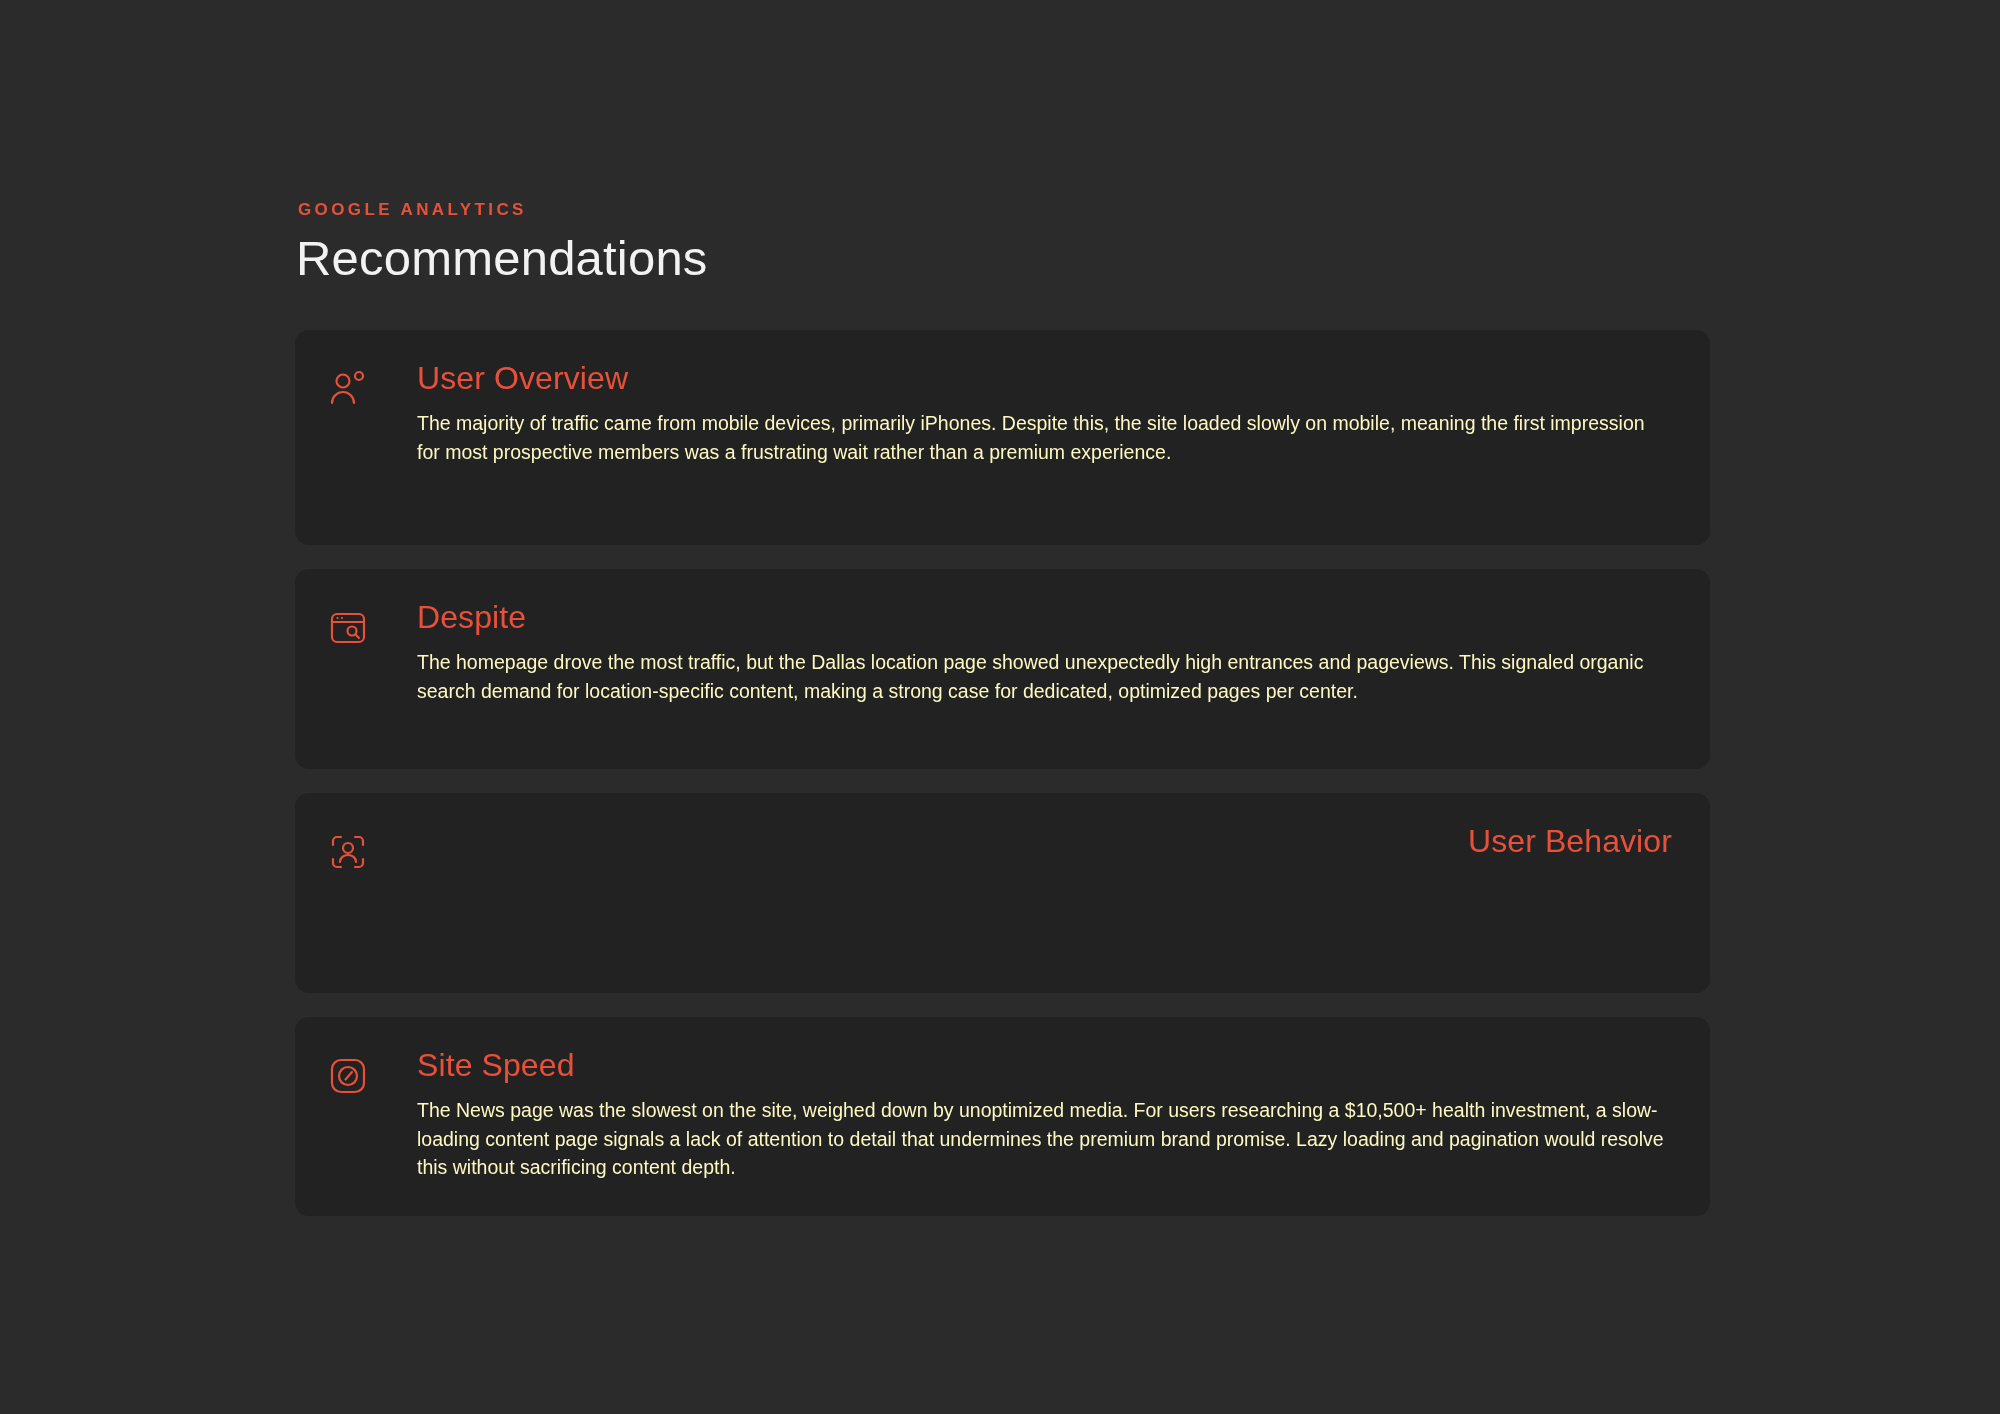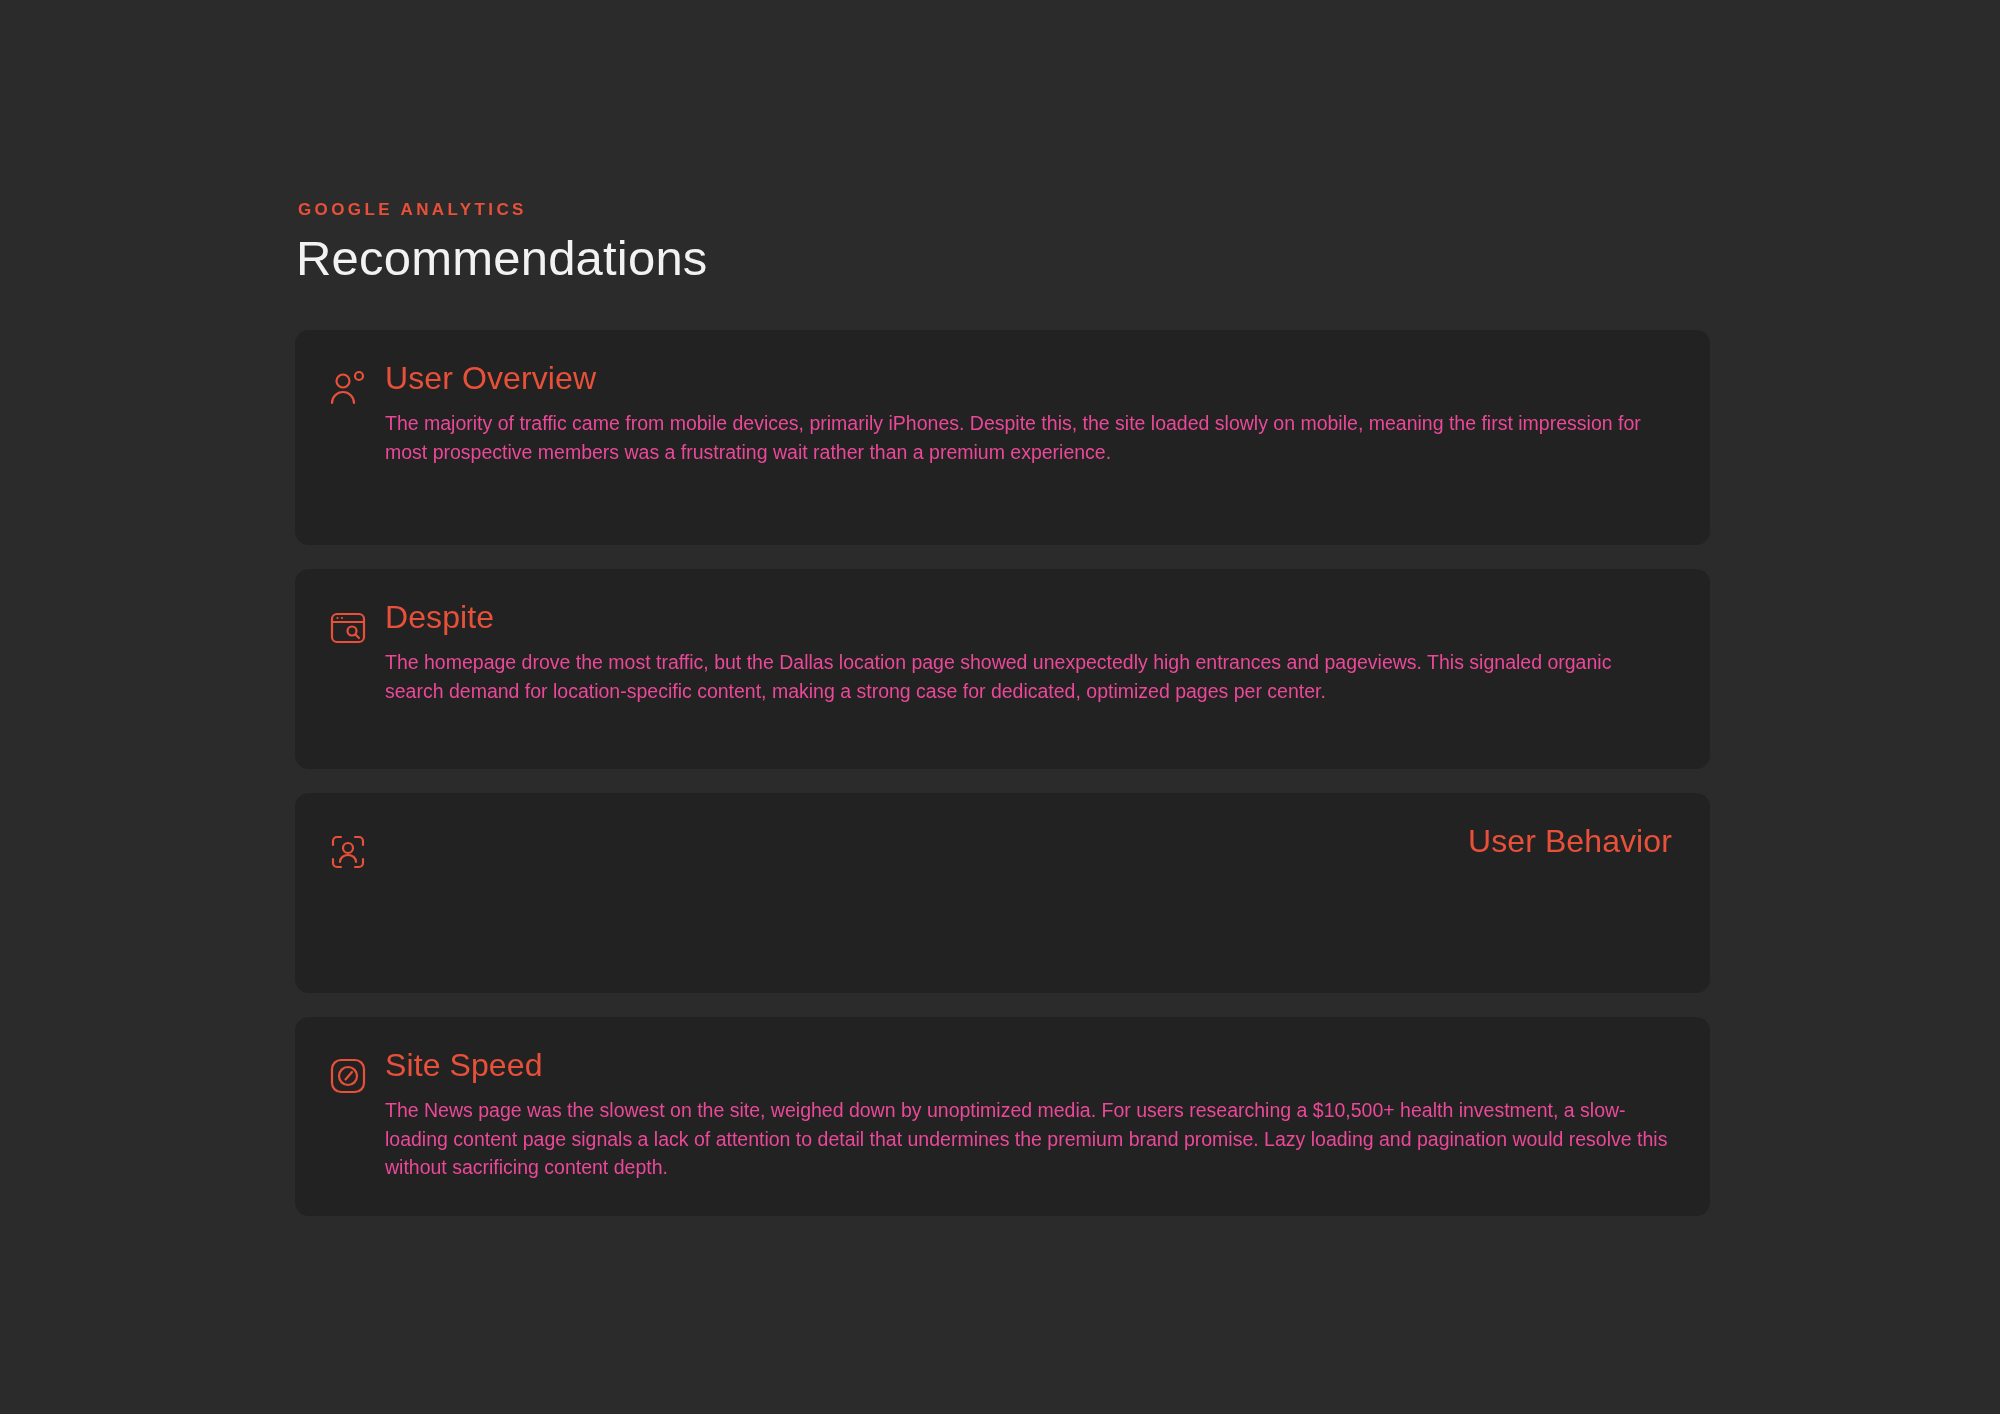--- a/index.html
+++ b/index.html
@@ -43,20 +43,21 @@
     letter-spacing: 0.2px;
   }
   .card {
     background: #222222;
     border-radius: 14px;
     margin-bottom: 24px;
     padding: 30px 38px 34px 30px;
     display: flex;
     align-items: flex-start;
     box-sizing: border-box;
+    gap: 32px;
   }
   .card-icon {
     flex: 0 0 auto;
     width: 46px;
     height: 46px;
     margin-top: 6px;
     margin-right: 14px;
     display: flex;
     align-items: center;
     justify-content: center;
@@ -69,21 +70,21 @@
     min-width: 0;
   }
   .card-title {
     color: #e8503a;
     font-size: 32px;
     font-weight: 400;
     margin: 0 0 12px 0;
     letter-spacing: 0.1px;
   }
   .card-text {
-    color: #ec4899;
+    color: #fef9c3;
     font-size: 19.5px;
     line-height: 1.47;
     margin: 0;
     font-weight: 400;
   }
   .card-h1 { min-height: 215px; }
   .card-h2 { min-height: 200px; }
   .card-h3 { min-height: 200px; text-align: right; }
   .card-h4 { min-height: 196px; }
 </style>

